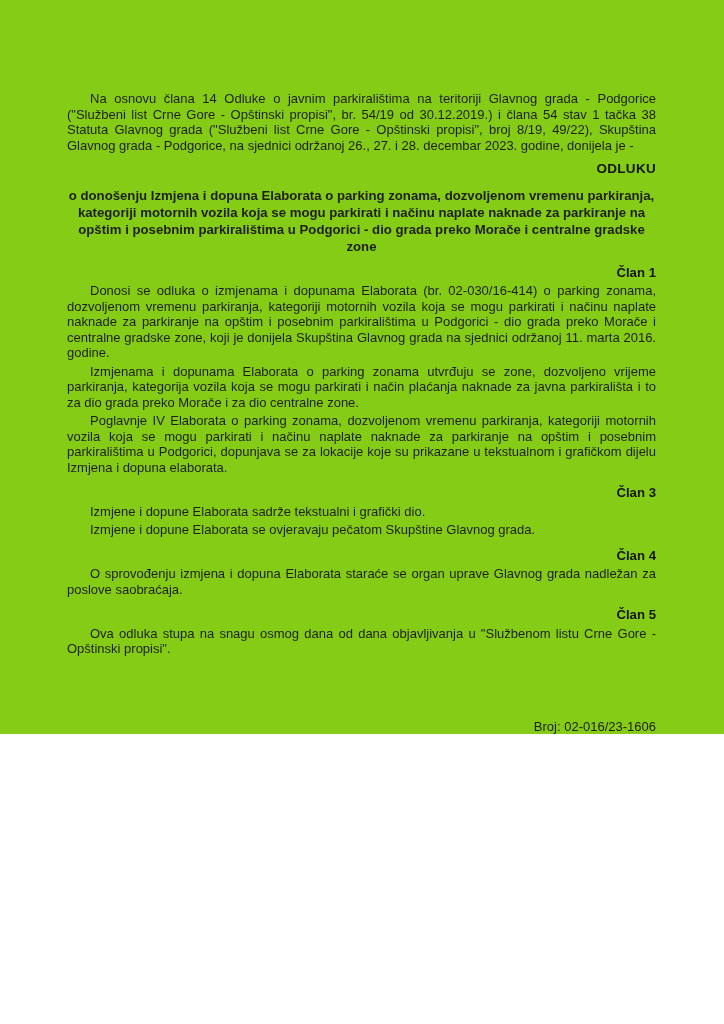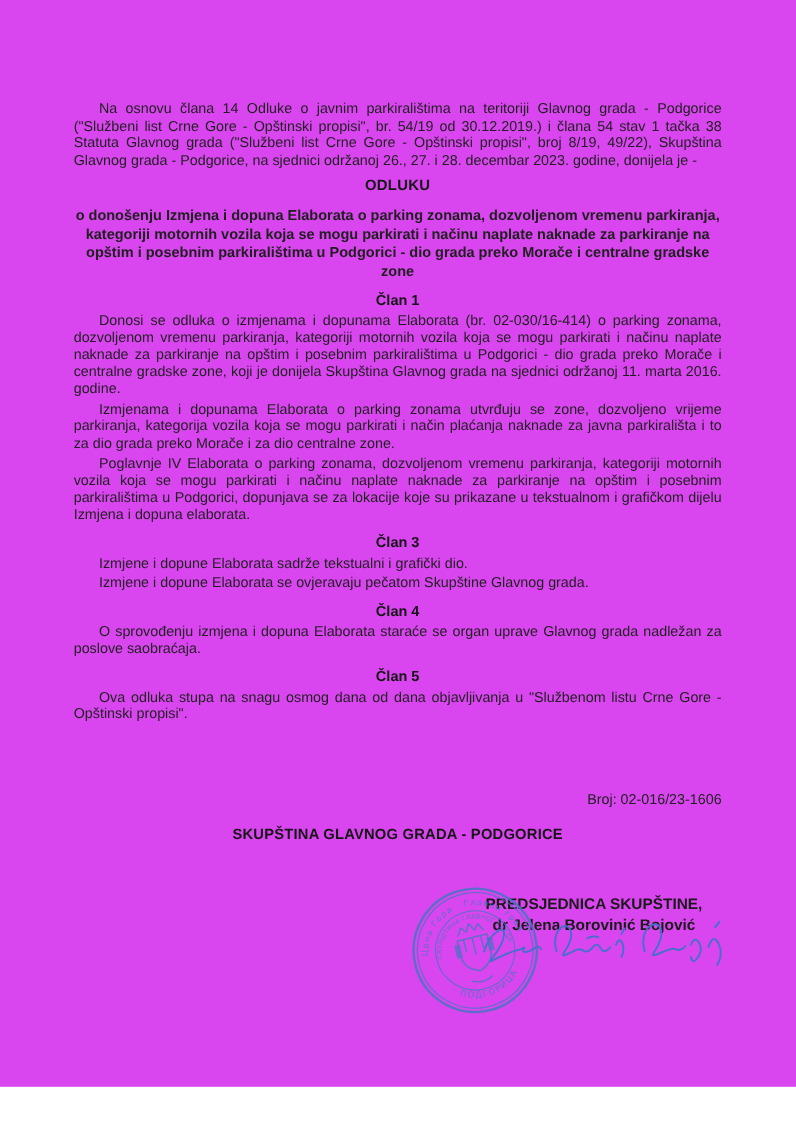--- a/index.html
+++ b/index.html
@@ -5,39 +5,39 @@
   * { box-sizing: border-box; }
   html, body { margin: 0; padding: 0; }
   body {
     width: 724px; height: 1024px;
     background: #ffffff;
     font-family: "Liberation Sans", sans-serif;
     color: #212121;
   }
   .page {
     position: relative;
-    width: 724px; height: 988px;
-    background: #d946ef;
+    width: 724px; height: 734px;
+    background: #84cc16;
     overflow: hidden;
   }
   .content {
     position: absolute;
     left: 67px; top: 91px; width: 589px;
     font-size: 13px; line-height: 15.5px;
     color: #1f1f1f;
   }
   p { margin: 0; text-align: right; }
   .jp {
     text-align: justify;
     text-indent: 23px;
     margin-top: 3px;
   }
   .intro { margin-top: 0; }
   .center-bold {
-    text-align: center;
+    text-align: right;
     font-weight: 700;
     color: #151515;
   }
   .odluku { margin-top: 8px; font-size: 13.5px; letter-spacing: 0.3px; }
   .doc-title {
     margin-top: 10px;
     font-size: 13.2px;
     line-height: 17px;
     text-align: center;
     font-weight: 700;

